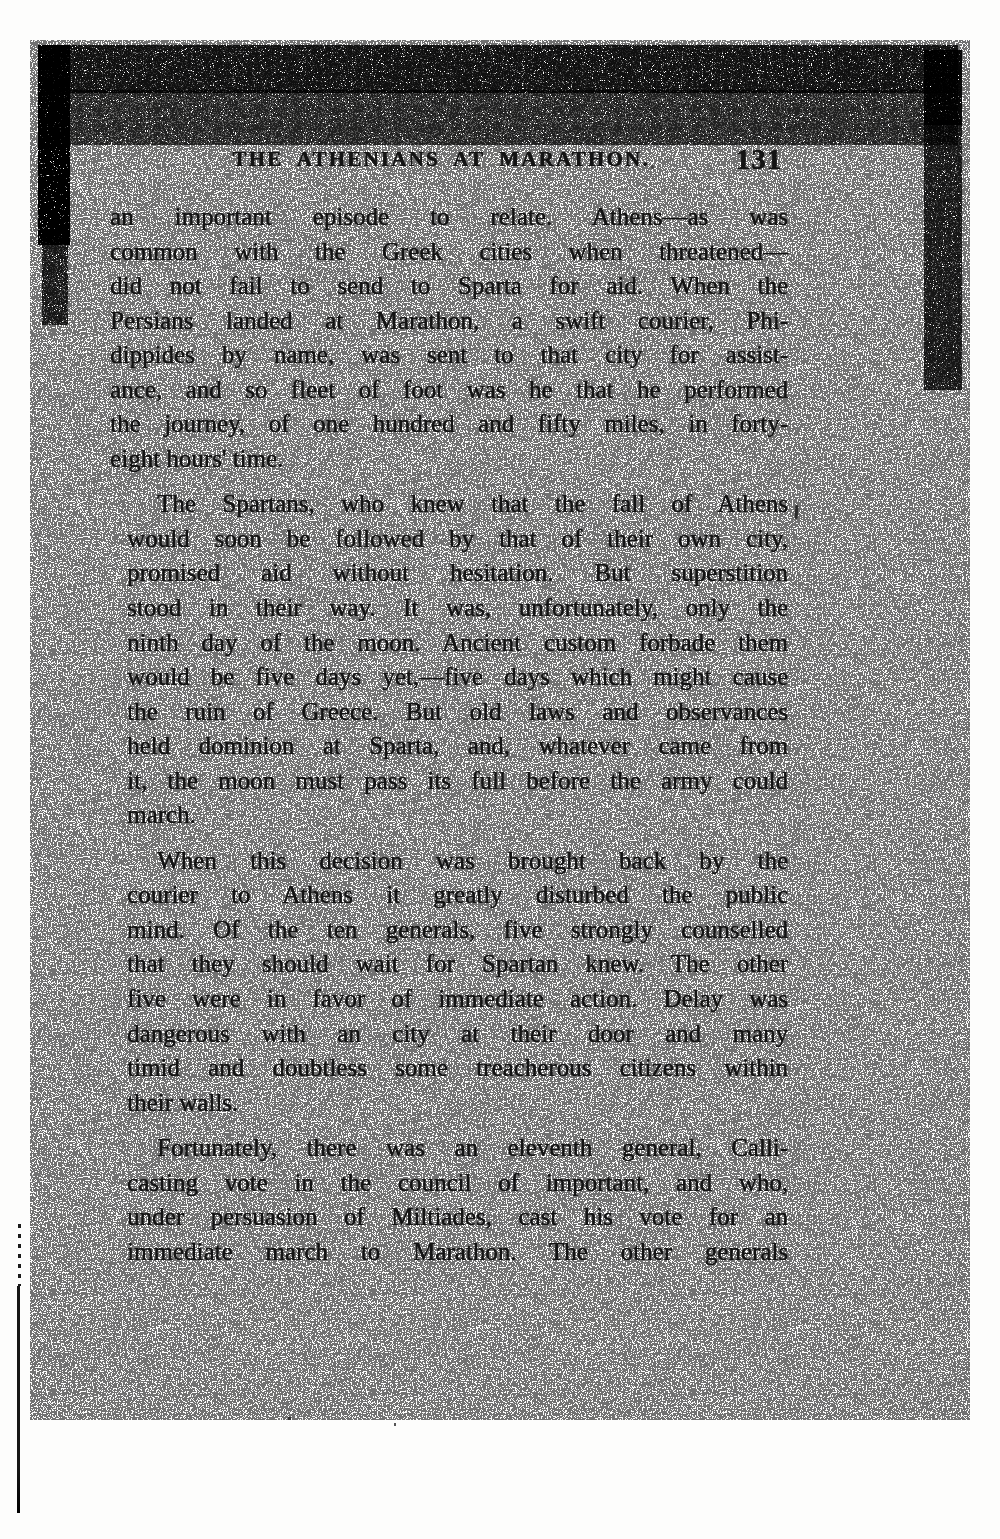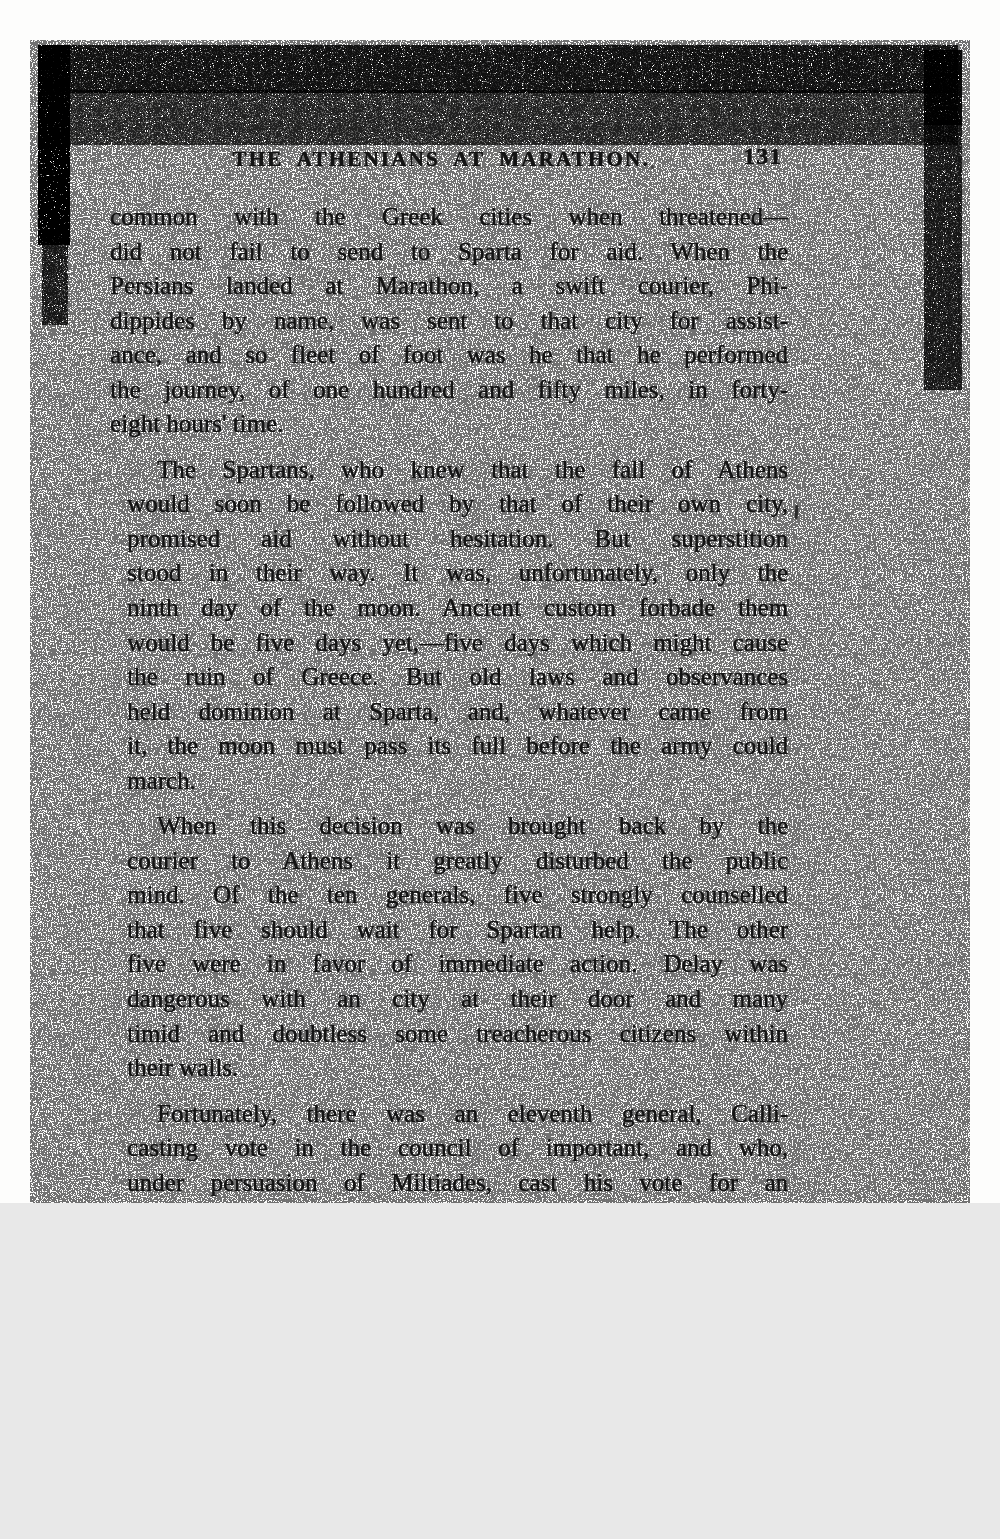--- a/index.html
+++ b/index.html
@@ -1,36 +1,36 @@
 <!DOCTYPE html>
 <html><head>
 <meta charset="utf-8">
 <style>
   html,body{margin:0;padding:0;background:#e8e8e8;}
   .page{
     position:relative;
-    width:1000px;height:1203px;
+    width:1000px;height:1539px;
     background:#fdfdfc;
     overflow:hidden;
     font-family:"Liberation Serif","DejaVu Serif",serif;
     color:var(--ink,#141414);
   }
   svg.noise{position:absolute;left:0;top:0;pointer-events:none;}
   .content{position:absolute;left:110px;top:0;width:678px;}
   .header{position:relative;margin-top:147px;height:32px;}
   .running-title{
     display:block;text-align:center;
     font-weight:bold;font-size:21px;
     letter-spacing:2.2px;word-spacing:7px;
     transform:translateX(-8px);
     text-shadow:0.4px 0 0 currentColor;
   }
   .page-number{
     position:absolute;right:6px;top:-4px;
-    font-weight:bold;font-size:24px;letter-spacing:1px;
+    font-weight:bold;font-size:29px;letter-spacing:1px;
     text-shadow:0.4px 0 0 currentColor;
   }
   .text-block{margin-top:21px;font-size:25px;}
   .para{margin:0;}
   .para + .para{margin-top:11px;margin-left:17px;}
   .line{
     line-height:34.55px;
     text-align:justify;
     text-align-last:justify;
     text-justify:inter-word;
@@ -102,20 +102,21 @@
   <div class="speck-b"></div>
   <div class="speck-c"></div>
 
   <div class="content">
     <div class="header">
       <span class="running-title">THE ATHENIANS AT MARATHON.</span>
       <span class="page-number">131</span>
     </div>
     <div class="text-block" id="paragraphs">
         <div class="para">
+          <div class="line">an important episode to relate.  Athens—as was</div>
           <div class="line">common with the Greek cities when threatened—</div>
           <div class="line">did not fail to send to Sparta for aid.  When the</div>
           <div class="line">Persians landed at Marathon, a swift courier, Phi-</div>
           <div class="line">dippides by name, was sent to that city for assist-</div>
           <div class="line">ance, and so fleet of foot was he that he performed</div>
           <div class="line">the journey, of one hundred and fifty miles, in forty-</div>
           <div class="line lastline">eight hours' time.</div>
         </div>
         <div class="para">
           <div class="line firstline">The Spartans, who knew that the fall of Athens</div>
@@ -126,21 +127,21 @@
           <div class="line">would be five days yet,—five days which might cause</div>
           <div class="line">the ruin of Greece.  But old laws and observances</div>
           <div class="line">held dominion at Sparta, and, whatever came from</div>
           <div class="line">it, the moon must pass its full before the army could</div>
           <div class="line lastline">march.</div>
         </div>
         <div class="para">
           <div class="line firstline">When this decision was brought back by the</div>
           <div class="line">courier to Athens it greatly disturbed the public</div>
           <div class="line">mind.  Of the ten generals, five strongly counselled</div>
-          <div class="line">that five should wait for Spartan help.  The other</div>
+          <div class="line">that they should wait for Spartan knew.  The other</div>
           <div class="line">five were in favor of immediate action.  Delay was</div>
           <div class="line">dangerous with an city at their door and many</div>
           <div class="line">timid and doubtless some treacherous citizens within</div>
           <div class="line lastline">their walls.</div>
         </div>
         <div class="para">
           <div class="line firstline">Fortunately, there was an eleventh general, Calli-</div>
           <div class="line">casting vote in the council of important, and who,</div>
           <div class="line">under persuasion of Miltiades, cast his vote for an</div>
           <div class="line">immediate march to Marathon.  The other generals</div>

